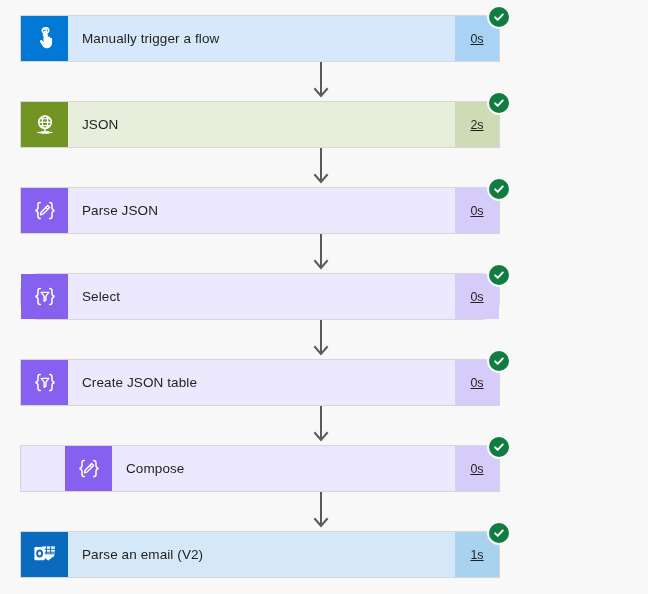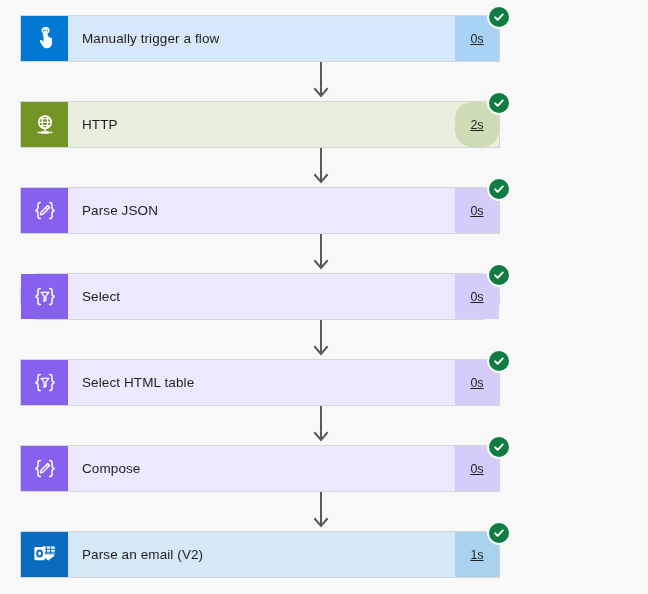--- a/index.html
+++ b/index.html
@@ -126,22 +126,22 @@
       <ellipse cx="13" cy="10.2" rx="2.7" ry="6.3" fill="none" stroke="#ffffff" stroke-width="1.3"></ellipse>
       <line x1="6.7" y1="10.2" x2="19.3" y2="10.2" stroke="#ffffff" stroke-width="1.3"></line>
       <line x1="7.6" y1="6.8" x2="18.4" y2="6.8" stroke="#ffffff" stroke-width="1.1"></line>
       <line x1="7.6" y1="13.6" x2="18.4" y2="13.6" stroke="#ffffff" stroke-width="1.1"></line>
       <line x1="13" y1="16.5" x2="13" y2="19.2" stroke="#ffffff" stroke-width="1.5"></line>
       <rect x="9.1" y="19.2" width="7.8" height="2.6" fill="#ffffff"></rect>
       <line x1="5.6" y1="20.5" x2="9.1" y2="20.5" stroke="#ffffff" stroke-width="1.3"></line>
       <line x1="16.9" y1="20.5" x2="20.4" y2="20.5" stroke="#ffffff" stroke-width="1.3"></line>
     </svg>
       </div>
-      <div class="card-title">HTTP</div>
-      <div class="card-duration" style="background: rgb(205, 220, 180); border-radius: 17px;">2s</div>
+      <div class="card-title">JSON</div>
+      <div class="card-duration" style="background: rgb(205, 220, 180);">2s</div>
       <div class="status-badge" style="background: rgb(16, 124, 65);">
   <svg width="12" height="12" viewBox="0 0 12 12" aria-hidden="true">
     <path d="M2.2 6.3l2.5 2.6L9.8 3.4" fill="none" stroke="#ffffff" stroke-width="1.9" stroke-linecap="round" stroke-linejoin="round"></path>
   </svg>
       </div>
     </div>
     <div class="connector" style="top: 148px;">
   <svg width="20" height="39" viewBox="0 0 20 39" aria-hidden="true">
     <line x1="10" y1="0" x2="10" y2="33" stroke="#5a5a5a" stroke-width="2"></line>
     <path d="M4 27l6 7 6-7" fill="none" stroke="#5a5a5a" stroke-width="2" stroke-linecap="square" stroke-linejoin="miter"></path>
@@ -193,35 +193,35 @@
   </svg>
     </div>
     <div class="step-card" style="top: 359px; background: rgb(236, 232, 253); border-color: rgb(214, 214, 214);">
       <div class="card-icon" style="background: rgb(134, 97, 239);">
     <svg width="28" height="24" viewBox="0 0 28 24" aria-hidden="true">
       <path d="M9.3 3.4c-1.9 0-2.3 1.0-2.3 2.4v2.6c0 1.5-.6 2.4-1.9 2.6v1.0c1.3.2 1.9 1.1 1.9 2.6v2.6c0 1.4.4 2.4 2.3 2.4" fill="none" stroke="#ffffff" stroke-width="1.5" stroke-linecap="round" stroke-linejoin="round"></path>
       <path d="M18.7 3.4c1.9 0 2.3 1.0 2.3 2.4v2.6c0 1.5.6 2.4 1.9 2.6v1.0c-1.3.2-1.9 1.1-1.9 2.6v2.6c0 1.4-.4 2.4-2.3 2.4" fill="none" stroke="#ffffff" stroke-width="1.5" stroke-linecap="round" stroke-linejoin="round"></path>
       <path d="M10.2 7.4h7.6l-2.9 3.8v4.0l-1.8 1.1v-5.1z" fill="none" stroke="#ffffff" stroke-width="1.4" stroke-linejoin="round"></path>
     </svg>
       </div>
-      <div class="card-title">Select HTML table</div>
+      <div class="card-title">Create JSON table</div>
       <div class="card-duration" style="background: rgb(214, 204, 250);">0s</div>
       <div class="status-badge" style="background: rgb(16, 124, 65);">
   <svg width="12" height="12" viewBox="0 0 12 12" aria-hidden="true">
     <path d="M2.2 6.3l2.5 2.6L9.8 3.4" fill="none" stroke="#ffffff" stroke-width="1.9" stroke-linecap="round" stroke-linejoin="round"></path>
   </svg>
       </div>
     </div>
     <div class="connector" style="top: 406px;">
   <svg width="20" height="39" viewBox="0 0 20 39" aria-hidden="true">
     <line x1="10" y1="0" x2="10" y2="33" stroke="#5a5a5a" stroke-width="2"></line>
     <path d="M4 27l6 7 6-7" fill="none" stroke="#5a5a5a" stroke-width="2" stroke-linecap="square" stroke-linejoin="miter"></path>
   </svg>
     </div>
-    <div class="step-card" style="top: 445px; background: rgb(236, 232, 253); border-color: rgb(214, 214, 214);">
+    <div class="step-card" style="top: 445px; background: rgb(236, 232, 253); border-color: rgb(214, 214, 214); padding-left: 44px;">
       <div class="card-icon" style="background: rgb(134, 97, 239);">
     <svg width="28" height="24" viewBox="0 0 28 24" aria-hidden="true">
       <path d="M9.3 3.4c-1.9 0-2.3 1.0-2.3 2.4v2.6c0 1.5-.6 2.4-1.9 2.6v1.0c1.3.2 1.9 1.1 1.9 2.6v2.6c0 1.4.4 2.4 2.3 2.4" fill="none" stroke="#ffffff" stroke-width="1.5" stroke-linecap="round" stroke-linejoin="round"></path>
       <path d="M18.7 3.4c1.9 0 2.3 1.0 2.3 2.4v2.6c0 1.5.6 2.4 1.9 2.6v1.0c-1.3.2-1.9 1.1-1.9 2.6v2.6c0 1.4-.4 2.4-2.3 2.4" fill="none" stroke="#ffffff" stroke-width="1.5" stroke-linecap="round" stroke-linejoin="round"></path>
       <path d="M16.7 6.6l1.9 1.9-6.6 6.6-2.5.6.6-2.5z" fill="none" stroke="#ffffff" stroke-width="1.4" stroke-linejoin="round"></path>
       <line x1="14.9" y1="8.4" x2="16.8" y2="10.3" stroke="#ffffff" stroke-width="1.2"></line>
     </svg>
       </div>
       <div class="card-title">Compose</div>
       <div class="card-duration" style="background: rgb(214, 204, 250);">0s</div>

